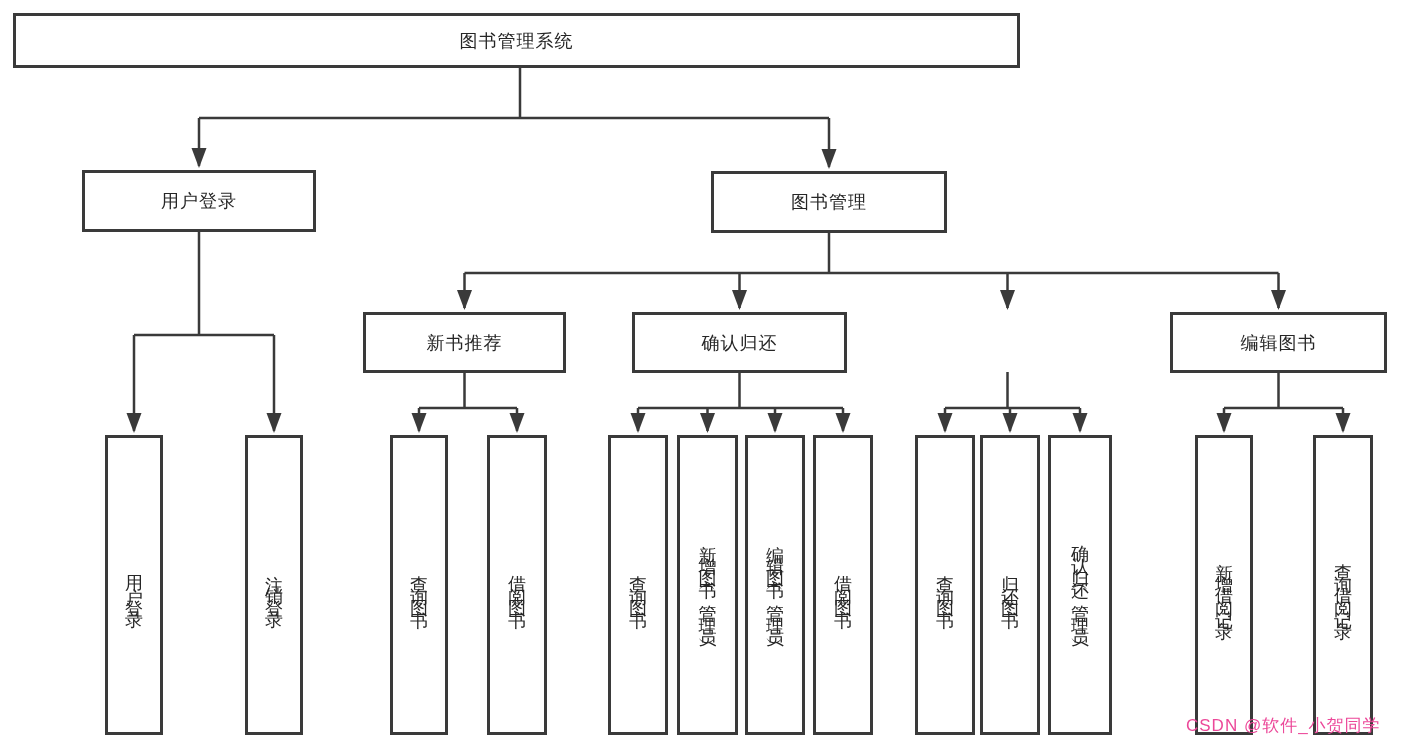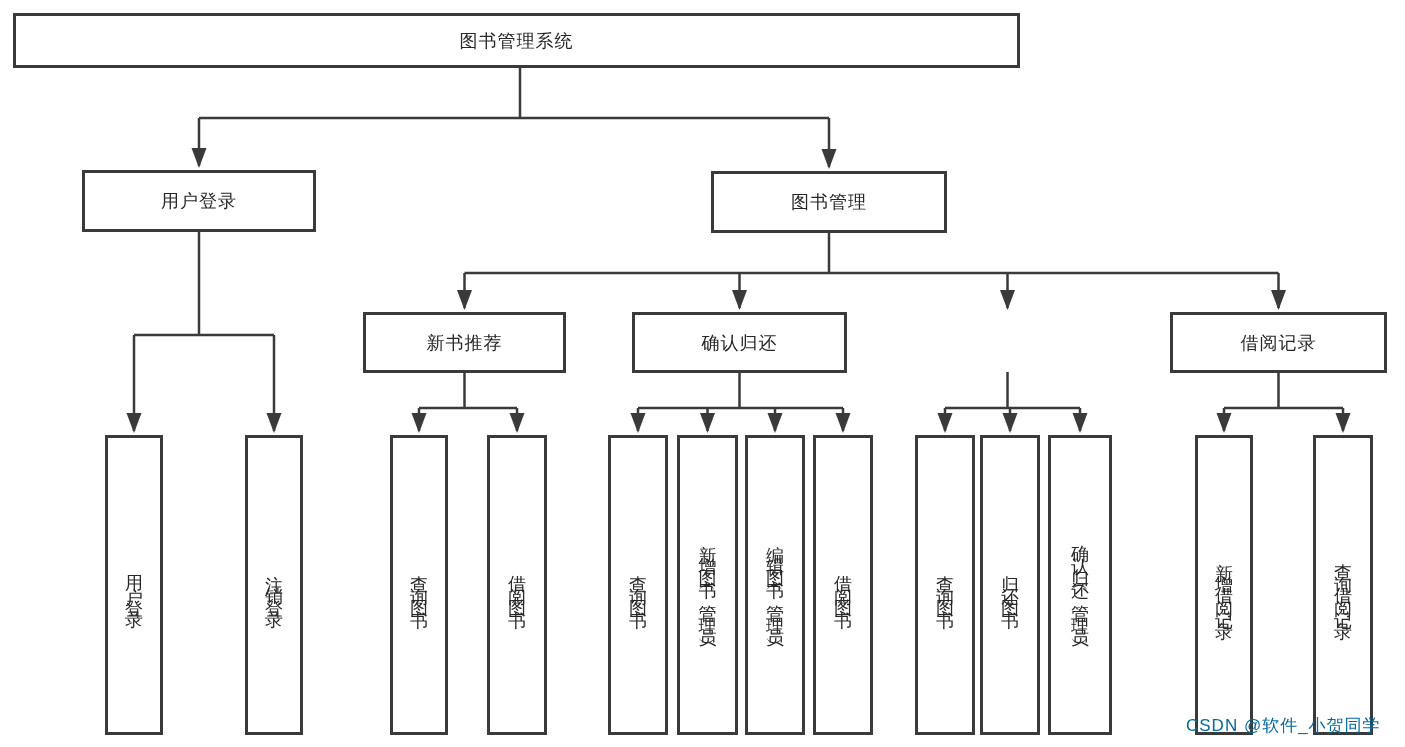--- a/index.html
+++ b/index.html
@@ -13,21 +13,21 @@
     border:3px solid #3a3a3a;display:flex;align-items:center;justify-content:center;
     z-index:2;text-align:center;
   }
   .h-label{font-size:18px;letter-spacing:1px;white-space:nowrap;}
   .v-box .v-label{
     writing-mode:vertical-rl;text-orientation:mixed;
     font-size:18px;letter-spacing:12px;line-height:1;
   }
   .watermark{
     position:absolute;left:1186px;top:714px;z-index:6;
-    font-size:17px;color:#0369a1;letter-spacing:1px;white-space:nowrap;
+    font-size:17px;color:#ec4899;letter-spacing:1px;white-space:nowrap;
   }
 </style>
 </head>
 <body>
 
 <div class="canvas">
 
   <svg class="connectors" width="1405" height="747" viewBox="0 0 1405 747">
     <defs>
       <marker id="ah" markerUnits="userSpaceOnUse" markerWidth="24" markerHeight="18" viewBox="0 -9 24 18" refX="18" refY="0" orient="auto">
@@ -77,21 +77,21 @@
     <span class="h-label">新书推荐</span>
   </div>
 
   <div class="box" style="left:711px;top:171px;width:236px;height:62px;">
     <span class="h-label">图书管理</span>
   </div>
   <div class="box" style="left:632px;top:312px;width:215px;height:61px;">
     <span class="h-label">确认归还</span>
   </div>
   <div class="box" style="left:1170px;top:312px;width:217px;height:61px;">
-    <span class="h-label">借阅记录</span>
+    <span class="h-label">编辑图书</span>
   </div>
 
   <div class="box v-box" style="left:105px;top:435px;width:58px;height:300px;">
     <span class="v-label">用户登录</span>
   </div>
   <div class="box v-box" style="left:245px;top:435px;width:58px;height:300px;">
     <span class="v-label">注销登录</span>
   </div>
 
   <div class="box v-box" style="left:390px;top:435px;width:58px;height:300px;">

